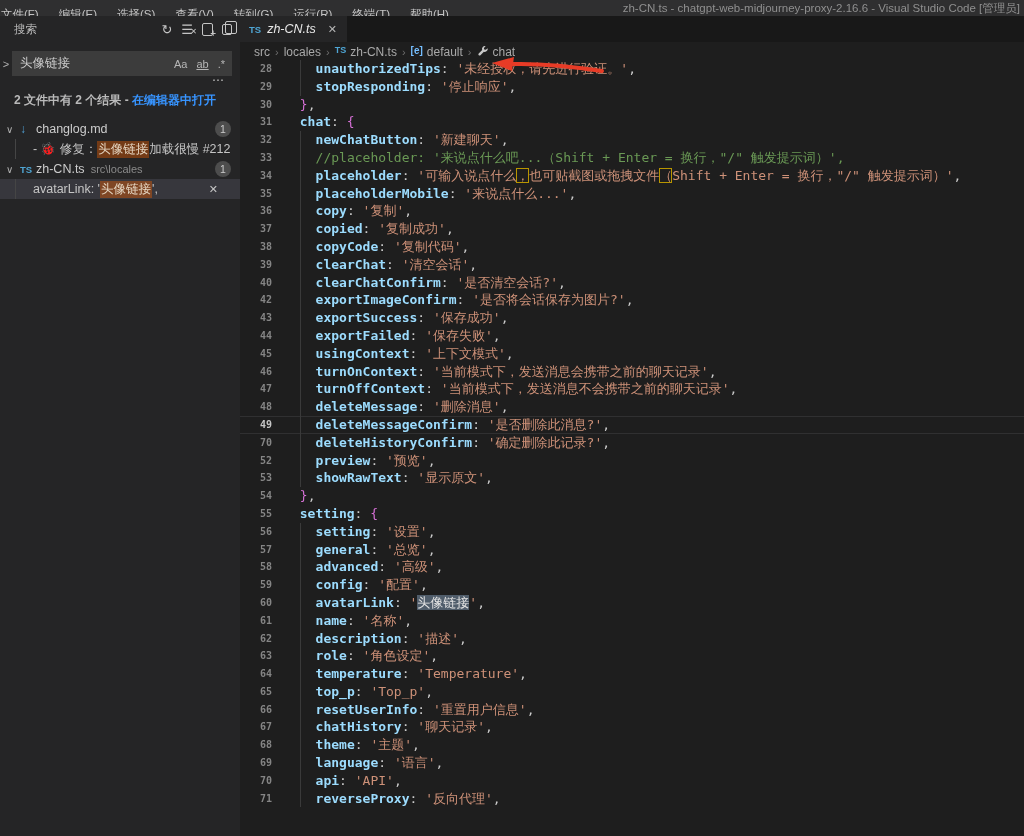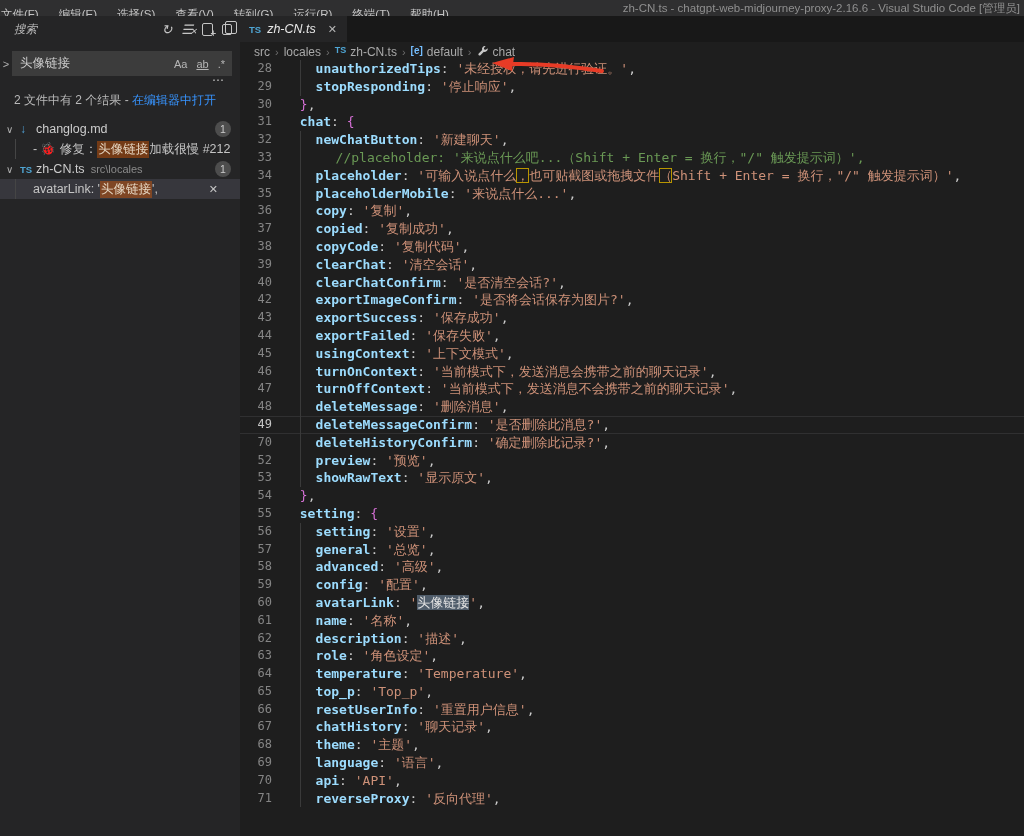--- a/index.html
+++ b/index.html
@@ -13,40 +13,40 @@
   .menubar { display:flex; margin-left:-9px; }
   .menu-item { color:#c4c4c4; font-size:11.5px; padding:0 10px; line-height:16px; cursor:default; }
   .win-title { position:absolute; right:4px; top:0; line-height:16px; font-size:11.5px; color:#8f8f8f; white-space:nowrap; }
 
   
   .body-row { position:absolute; top:16px; left:0; width:1024px; height:820px; display:flex; }
   .sidebar { width:240px; height:100%; background:#252526; position:relative; flex:none; overflow:hidden; }
   .editor  { width:784px; height:100%; position:relative; background:#1e1e1e; overflow:hidden; }
 
   
-  .sb-header { display:flex; padding:6px 8px 4px 14px;font-style:italic; }
+  .sb-header { display:flex; padding:6px 8px 4px 14px; }
   .sb-title { color:#bbbbbb; font-size:11.5px; flex:1; }
   .sb-actions { display:flex; gap:9px; align-items:center; }
   .sb-actions .icon { color:#c5c5c5; font-size:13px; line-height:14px; position:relative; cursor:pointer; }
   .icon-clear .sub-x { position:absolute; right:-4px; bottom:-2px; font-size:8px; color:#c5c5c5; }
   .icon-newpage { width:11px; height:13px; border:1px solid #c5c5c5; border-radius:2px; position:relative; }
   .icon-newpage::after { content:"+"; position:absolute; right:-4px; bottom:-6px; font-size:10px; color:#c5c5c5; }
   .icon-dup { width:10px; height:11px; border:1px solid #c5c5c5; border-radius:2px; position:relative; background:#252526; }
   .icon-dup::before { content:""; position:absolute; left:2px; top:-4px; width:10px; height:11px; border:1px solid #c5c5c5; border-radius:2px; }
 
   .search-row { display:flex; align-items:center; margin-top:10px; }
   .tgl-replace { color:#b0b0b0; font-size:11px; width:12px; text-align:center; cursor:pointer; }
   .search-box { flex:1; margin-right:8px; height:25px; background:#3c3c3c; border:1px solid #3c3c3c;
                 display:flex; align-items:center; padding:0 4px 0 7px; }
   .search-value { flex:1; color:#cccccc; font-size:12.5px; white-space:nowrap; overflow:hidden; }
   .search-toggles { display:flex; gap:5px; }
   .search-toggles .tgl { color:#b6b6b6; font-size:11px; padding:1px 2px; border-radius:3px; cursor:pointer; }
   .tgl.u { text-decoration:underline; }
   .more-row { text-align:right; padding:0 14px; color:#c5c5c5; font-size:12px; letter-spacing:2px; height:12px; line-height:8px; cursor:pointer; }
-  .summary { padding:4px 0 6px 14px; font-size:12px; color:#b9b9b9; }
+  .summary { padding:4px 0 6px 14px; font-size:12px; color:#b9b9b9;font-weight:bold; }
   .summary a { color:#3794ff; text-decoration:none; cursor:pointer; }
 
   .tree { margin-top:4px; }
   .t-row { height:20px; display:flex; align-items:center; font-size:12.5px; color:#cccccc;
            padding-left:6px; position:relative; cursor:pointer; white-space:nowrap; }
   .t-row .chev { color:#b0b0b0; font-size:10px; width:14px; flex:none; }
   .t-row .ficon { width:16px; flex:none; font-weight:bold; font-size:10px; }
   .ficon.md { color:#4f9fd3; font-size:12px; }
   .ficon.ts { color:#4fa6d5; font-size:9.5px; letter-spacing:0; }
   .t-row .fname { margin-right:6px; }
@@ -76,28 +76,28 @@
   .bc-obj { color:#75beff; font-size:10px; font-weight:bold; }
   .bc-wrench svg { display:block; }
 
   .anno-arrow { position:absolute; left:250px; top:38px; pointer-events:none; z-index:5; }
 
   
   .code { position:absolute; left:0; top:44px; width:784px; height:776px; overflow:hidden;
           font-family:"DejaVu Sans Mono", monospace; font-size:13px; }
   .cline { display:flex; height:17.8px; line-height:17.8px; white-space:pre; position:relative; }
   .cline.cur { box-shadow:inset 0 1px 0 #303031, inset 0 -1px 0 #303031; }
-  .ln { width:32px; flex:none; text-align:right; color:#858585; font-size:12px; }
+  .ln { width:32px; flex:none; text-align:right; color:#858585; font-size:10px;font-weight:bold; }
   .cline.cur .ln { color:#c6c6c6; }
   .ctext { margin-left:12px; position:relative; }
   .iguide-e { position:absolute; top:0; bottom:0; width:1px; background:#3a3a3a; }
   .tk-k { color:#9cdcfe; font-weight:bold; }
   .tk-p { color:#cccccc; }
   .tk-s { color:#ce9178; }
-  .tk-c { color:#6a9955;margin-left:20px; }
+  .tk-c { color:#6a9955; }
   .tk-b { color:#d670d6; }
   .tk-sb { color:#ce9178; outline:1px solid #b89500; outline-offset:-1px; }
   .tk-sm { color:#e4e4e4; background:#505d6b; }
 </style>
 </head>
 <body>
 
 <div class="window">
 
   <div class="titlebar">

